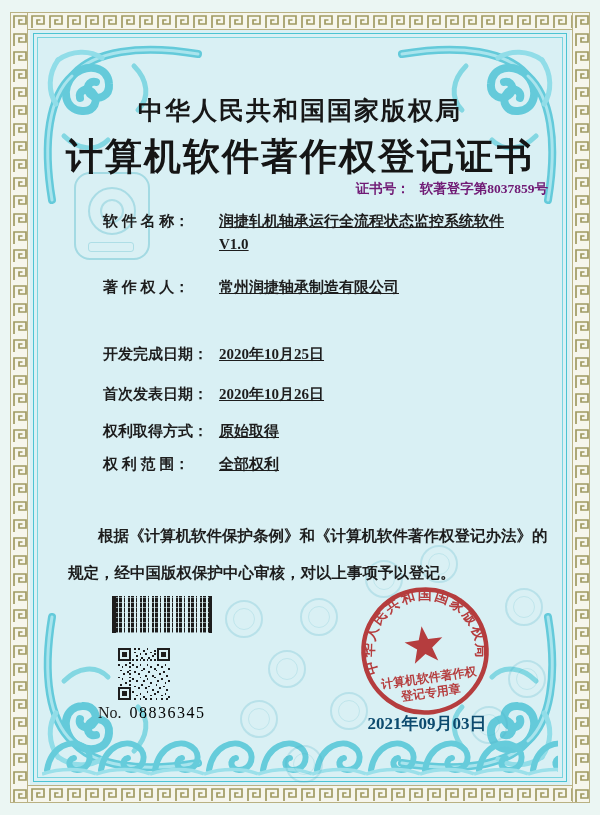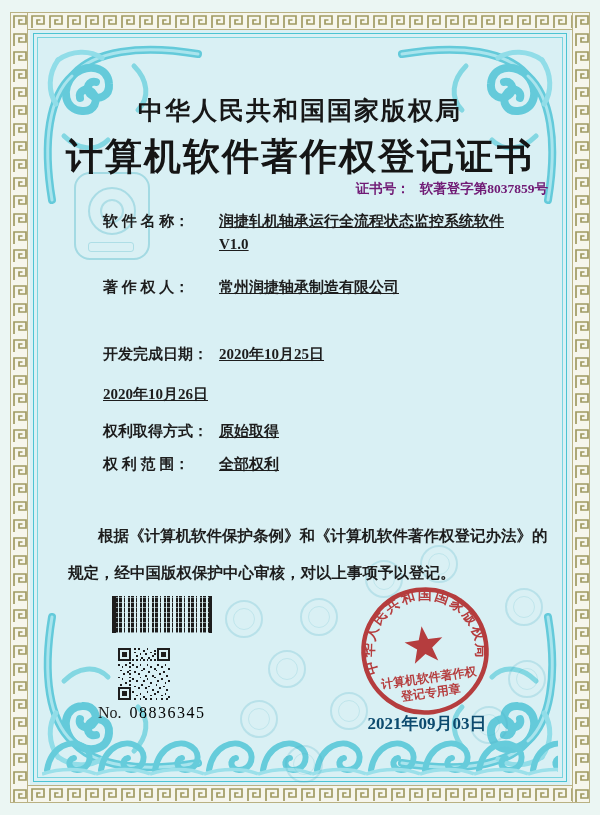--- a/index.html
+++ b/index.html
@@ -222,20 +222,21 @@
         <span>常州润捷轴承制造有限公司</span>
       </div>
   </div>
   <div class="row" style="top:343px">
     <span class="lbl">开发完成日期：</span>
     <div class="val">
         <span>2020年10月25日</span>
       </div>
   </div>
   <div class="row" style="top:383px">
+    <span class="lbl">首次发表日期：</span>
     <div class="val">
         <span>2020年10月26日</span>
       </div>
   </div>
   <div class="row" style="top:453px">
     <span class="lbl">权 利 范 围：</span>
     <div class="val">
         <span>全部权利</span>
       </div>
   </div>

